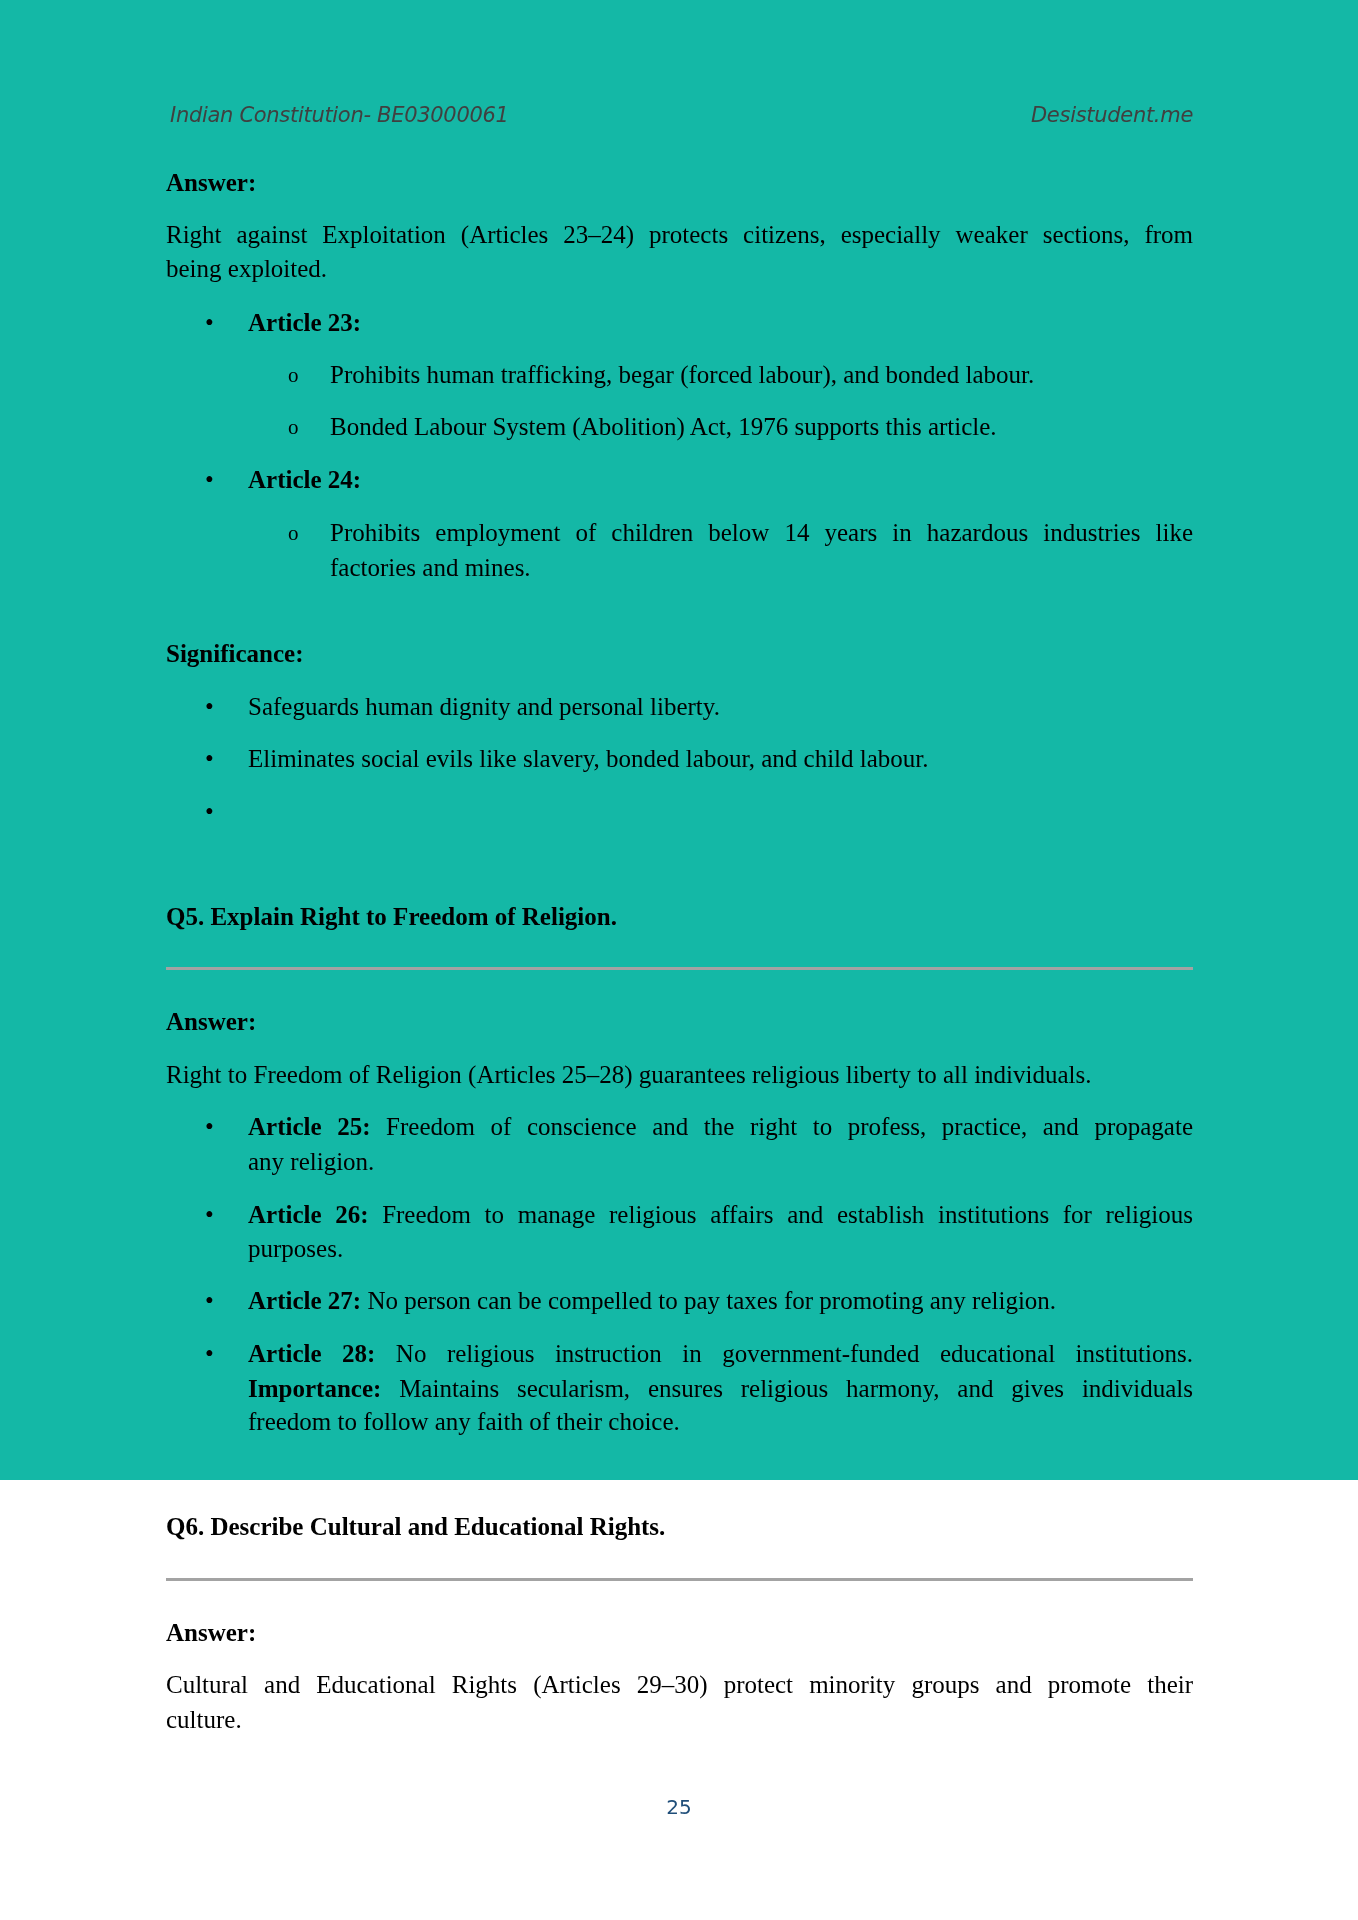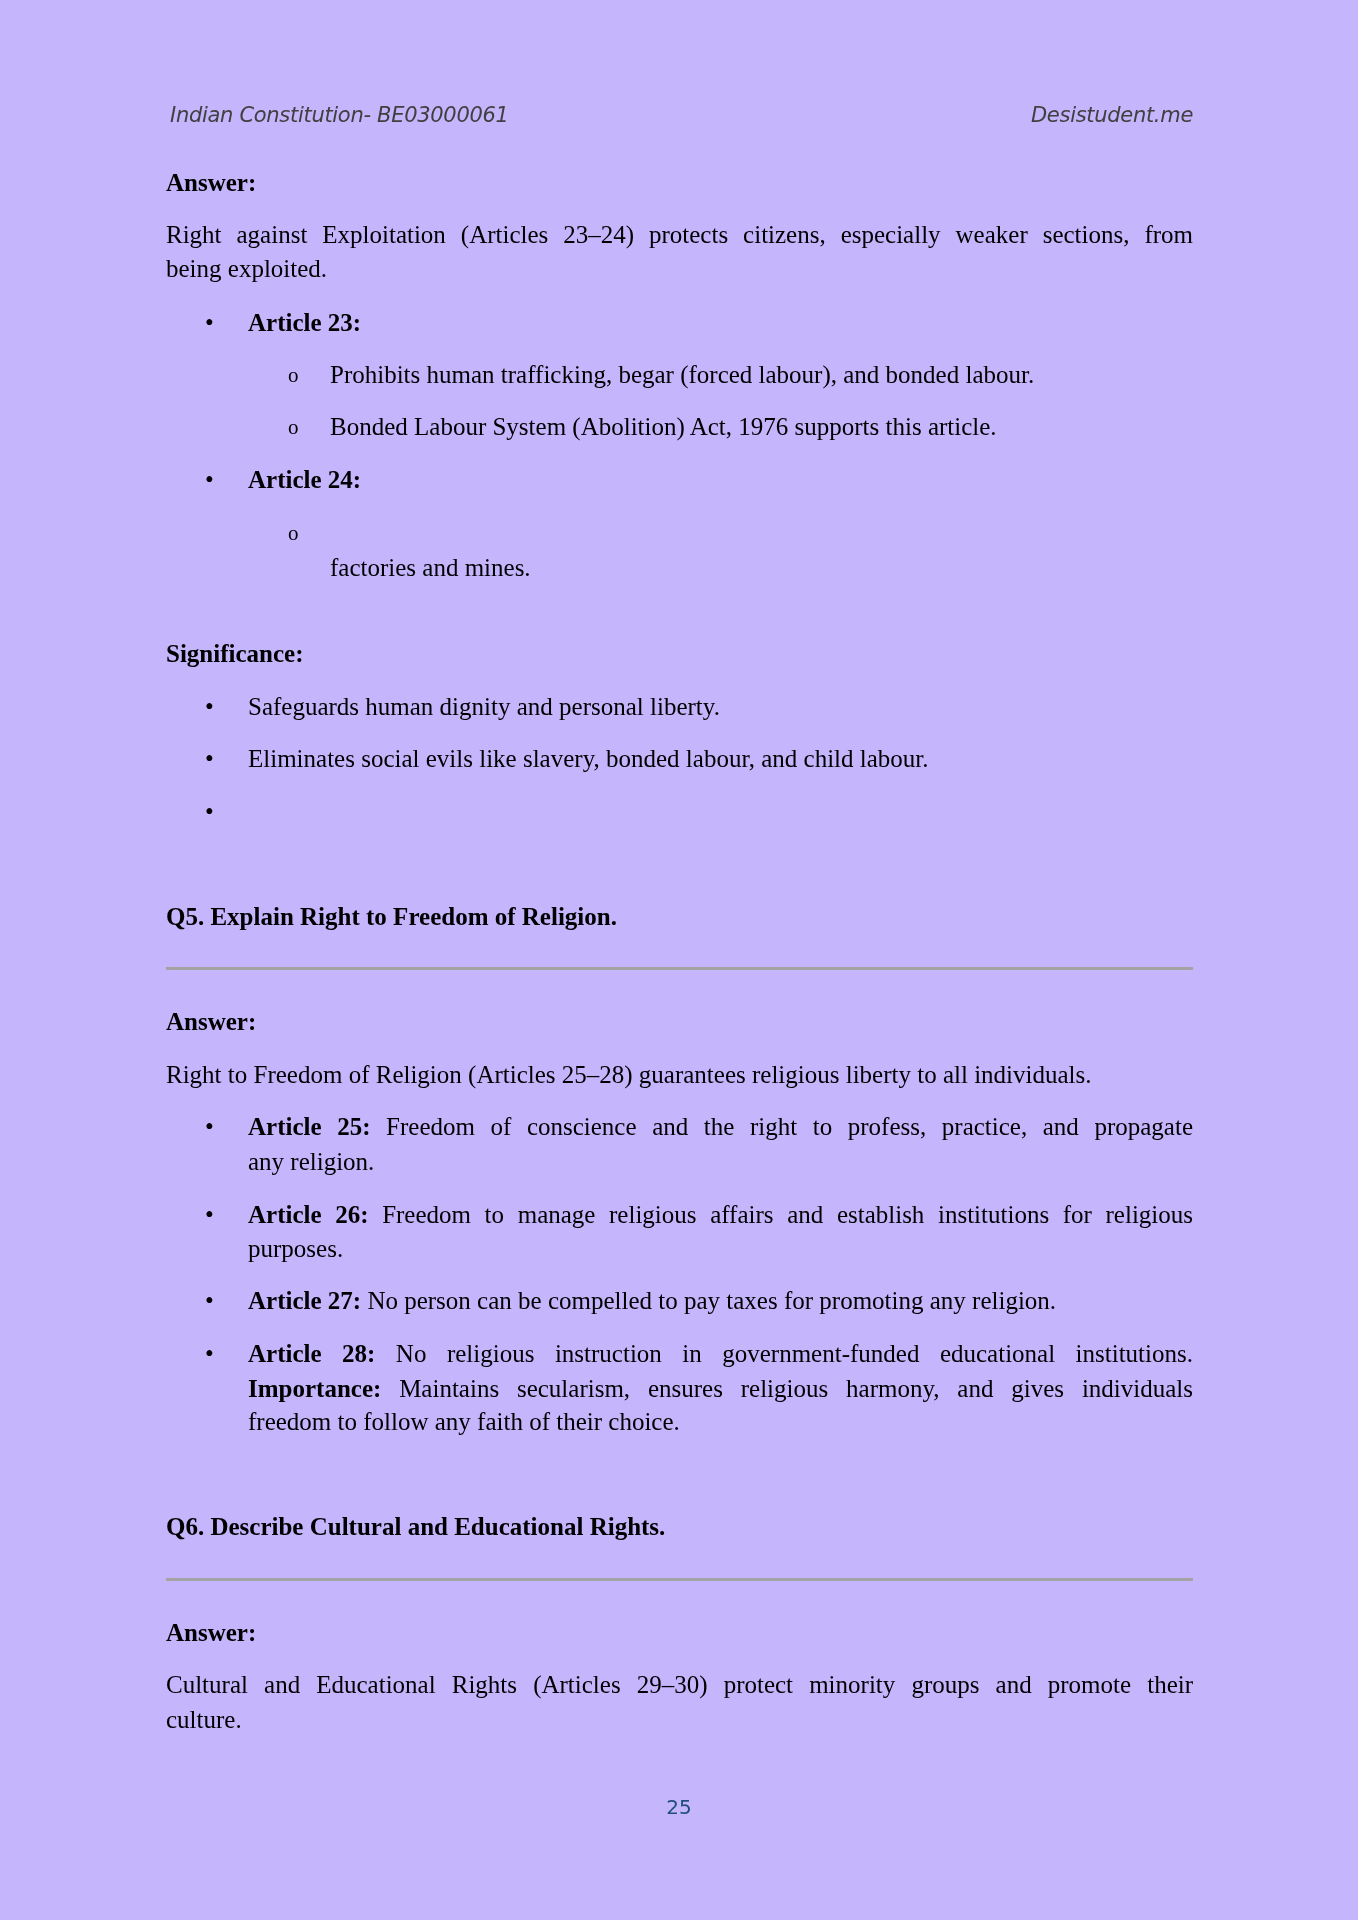--- a/index.html
+++ b/index.html
@@ -1,17 +1,17 @@
 <!DOCTYPE html>
 <html><head>
 <meta charset="utf-8">
 <style>
   html, body { margin:0; padding:0; background:#ffffff; }
   body { width:1358px; height:1920px; position:relative; overflow:hidden; }
-  .page { position:absolute; left:0; top:0; width:1358px; height:1920px; background:#c4b5fd; }
+  .page { position:absolute; left:0; top:0; width:1358px; height:1480px; background:#14b8a6; }
   .hdr { position:absolute; top:100px; font-family:"DejaVu Sans", sans-serif; font-style:italic; font-size:21px; color:#404040; line-height:30px; letter-spacing:-0.3px; }
   .hdr-left { left:170px; }
   .hdr-right { right:165px; }
   .ln { position:absolute; left:166px; width:1027px; font-family:"Liberation Serif", serif; font-size:25px; line-height:34px; color:#000; white-space:nowrap; }
   .b { font-weight:bold; }
   .lv1 { left:248px; width:945px; }
   .lv2 { left:330px; width:863px; }
   .just { text-align:justify; text-align-last:justify; white-space:normal; }
   .bullet { position:absolute; left:205px; width:14px; font-family:"Liberation Serif", serif; font-size:25px; line-height:34px; color:#000; }
   .obullet { position:absolute; left:288px; width:14px; font-family:"Liberation Serif", serif; font-size:21px; line-height:34px; color:#000; }
@@ -36,20 +36,21 @@
   <span class="obullet" style="top:358px;">o</span>
   <div class="ln lv2" style="top:358px;">Prohibits human trafficking, begar (forced labour), and bonded labour.</div>
 
   <span class="obullet" style="top:410px;">o</span>
   <div class="ln lv2" style="top:410px;">Bonded Labour System (Abolition) Act, 1976 supports this article.</div>
 
   <span class="bullet" style="top:463px;">•</span>
   <div class="ln lv1 b" style="top:463px;">Article 24:</div>
 
   <span class="obullet" style="top:516px;">o</span>
+  <div class="ln lv2 just" style="top:516px;">Prohibits employment of children below 14 years in hazardous industries like</div>
   <div class="ln b" style="top:637px;">Significance:</div>
 
   <div class="ln lv2" style="top:551px;">factories and mines.</div>
 
   <span class="bullet" style="top:690px;">•</span>
   <div class="ln lv1" style="top:690px;">Safeguards human dignity and personal liberty.</div>
 
   <span class="bullet" style="top:742px;">•</span>
   <div class="ln lv1" style="top:742px;">Eliminates social evils like slavery, bonded labour, and child labour.</div>
 

